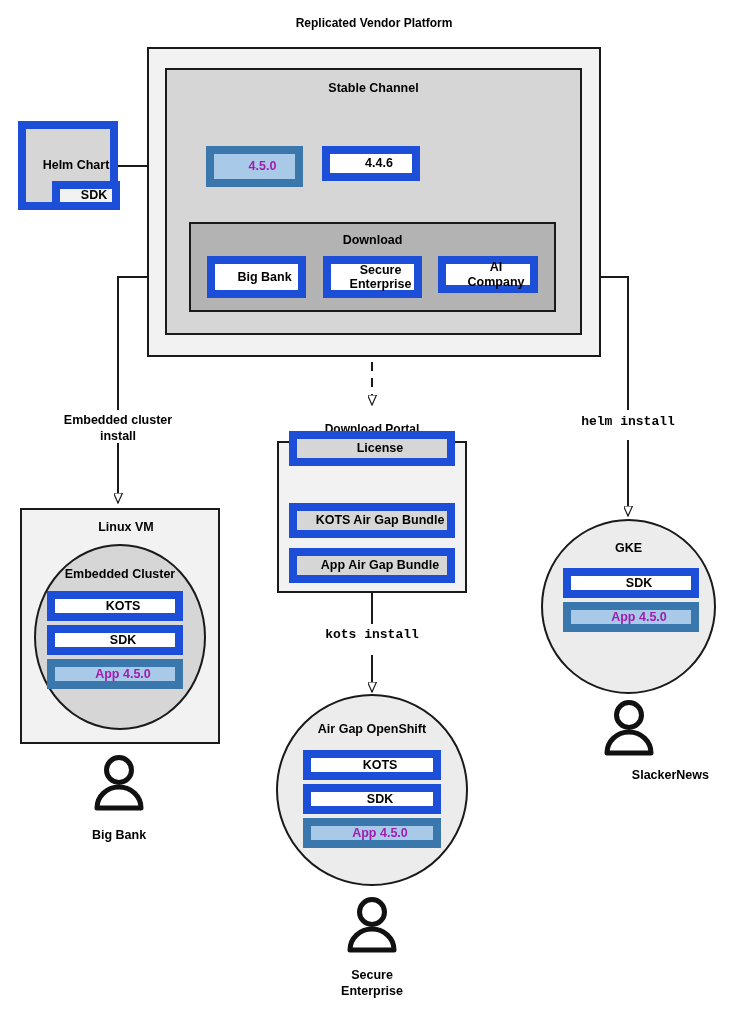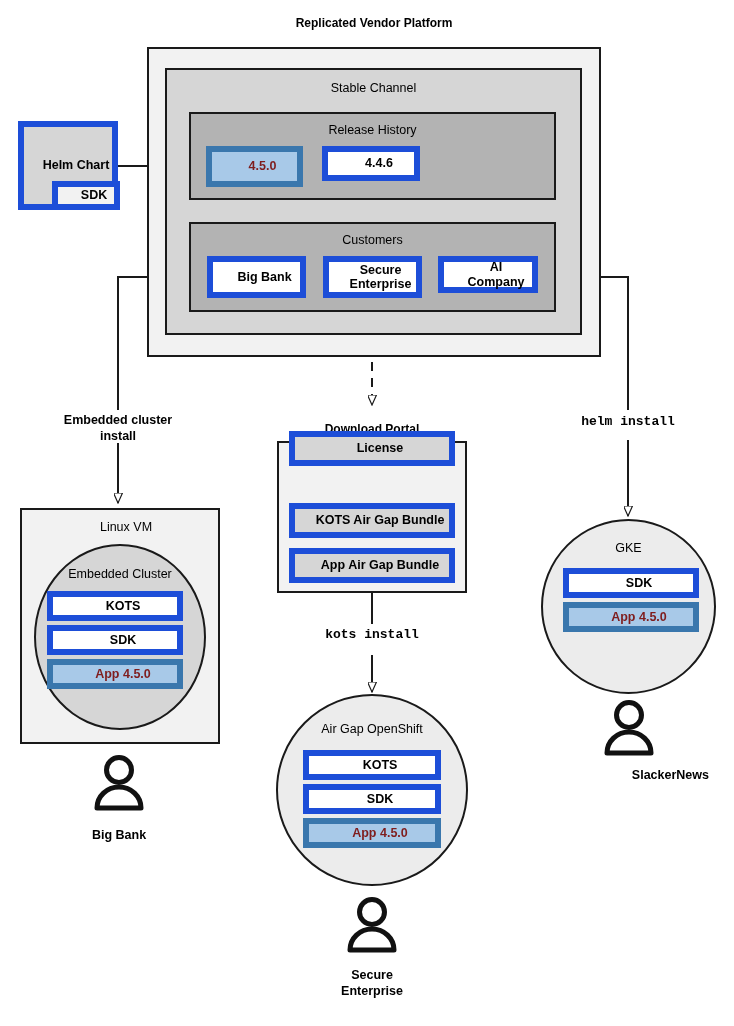--- a/index.html
+++ b/index.html
@@ -29,21 +29,21 @@
   }
   .node {
     position: absolute;
     box-sizing: border-box;
   }
   .boxlabel {
     position: absolute;
     left: 0;
     right: 0;
     text-align: center;
-    font-weight: normal;
+    font-weight: bold;
     font-size: 12.5px;
     line-height: 1.18;
   }
   .title-top {
     position: absolute;
     text-align: center;
     font-weight: bold;
     font-size: 12px;
     line-height: 1.2;
   }
@@ -52,38 +52,38 @@
     border: 2px solid #1a1a1a;
     box-sizing: border-box;
   }
   .shell-platform { background: #f2f2f2; }
   .shell-channel  { background: #d6d6d6; }
   .shell-group    { background: #b3b3b3; }
   .shell-portal   { background: #f2f2f2; }
 
   
   .rect {
-    border: 6px solid #1d4ed8;
+    border: 8px solid #1d4ed8;
     box-sizing: border-box;
     display: flex;
     align-items: center;
     justify-content: center;
     text-align: center;
     font-weight: bold;
     font-size: 12.5px;
     line-height: 1.15;
     background: #ffffff;
     padding-left: 16px;
   }
   .rect.gray { background: #d6d6d6; }
   .rect.lightgray { background: #f2f2f2; }
   .rect.blue {
     background: #a8c9e8;
     border-color: #3a77ad;
-    color: #7f1d1d;
+    color: #a21caf;
   }
 
   
   .ellipse {
     position: absolute;
     border: 2.4px solid #1a1a1a;
     border-radius: 50%;
     box-sizing: border-box;
     background: #ececec;
   }
@@ -153,28 +153,25 @@
   </svg>
 
   <div class="title-top" style="left:147px; top:16px; width:454px;">Replicated Vendor Platform</div>
 
   <div class="node shell shell-platform" style="left:147px; top:47px; width:454px; height:310px;"></div>
 
   <div class="node shell shell-channel" style="left:165px; top:68px; width:417px; height:267px;">
     <div class="boxlabel" style="top:11px;">Stable Channel</div>
   </div>
 
-  <div class="node shell shell-group" style="left:189px; top:112px; width:367px; height:88px;">
-    <div class="boxlabel" style="top:9px;">Release History</div>
-  </div>
   <div class="node rect blue" style="left:206px; top:146px; width:97px; height:41px;">4.5.0</div>
   <div class="node rect" style="left:322px; top:146px; width:98px; height:35px;">4.4.6</div>
 
   <div class="node shell shell-group" style="left:189px; top:222px; width:367px; height:90px;">
-    <div class="boxlabel" style="top:9px;">Customers</div>
+    <div class="boxlabel" style="top:9px;">Download</div>
   </div>
   <div class="node rect" style="left:207px; top:256px; width:99px; height:42px;">Big Bank</div>
   <div class="node rect" style="left:323px; top:256px; width:99px; height:42px; white-space:pre-line;">Secure
 Enterprise</div>
   <div class="node rect" style="left:438px; top:256px; width:100px; height:37px;">AI Company</div>
 
   <div class="node rect gray" style="left:18px; top:121px; width:100px; height:89px; align-items:center;">
     <span>Helm Chart</span>
   </div>
   <div class="node rect lightgray" style="left:52px; top:181px; width:68px; height:29px;">SDK</div>

